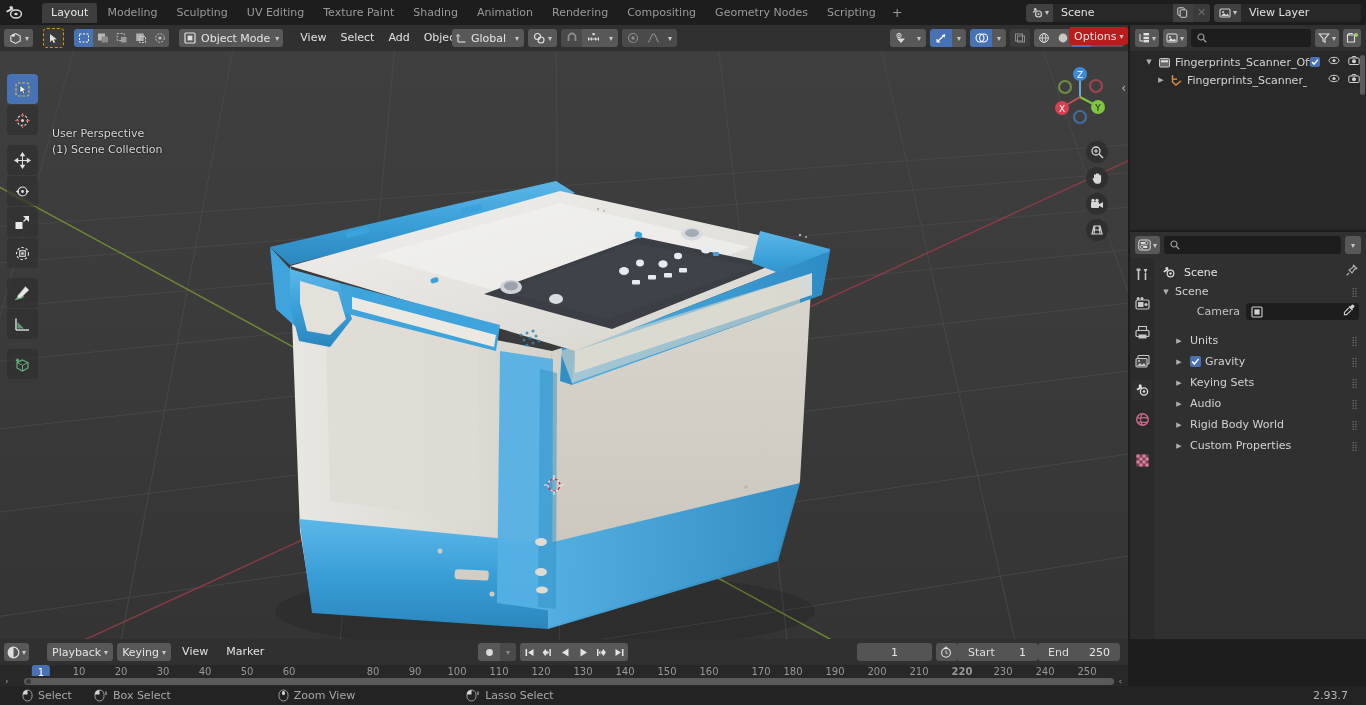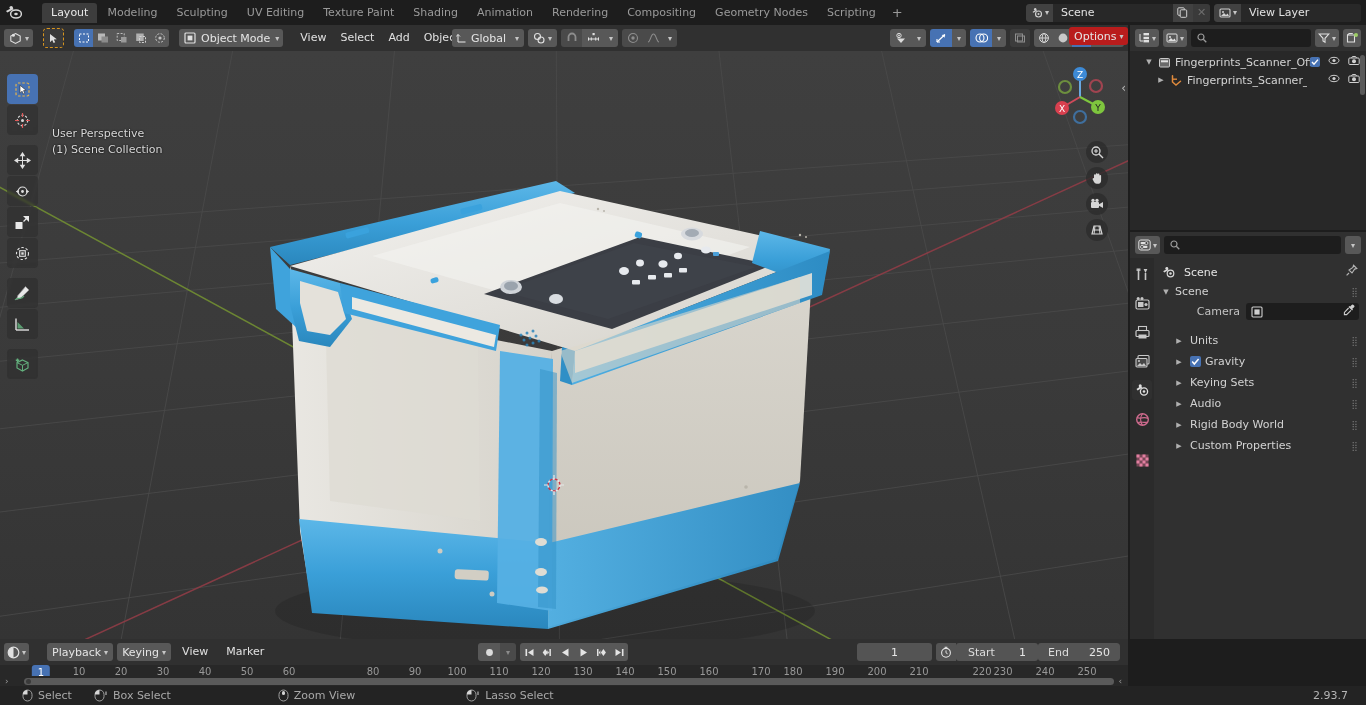--- a/index.html
+++ b/index.html
@@ -1101,21 +1101,21 @@
       <div class="tick" style="left:541px;">120</div>
       <div class="tick" style="left:583px;">130</div>
       <div class="tick" style="left:625px;text-align:center;">140</div>
       <div class="tick" style="left:667px;">150</div>
       <div class="tick" style="left:709px;">160</div>
       <div class="tick" style="left:761px;text-decoration:underline;">170</div>
       <div class="tick" style="left:793px;">180</div>
       <div class="tick" style="left:835px;">190</div>
       <div class="tick" style="left:877px;">200</div>
       <div class="tick" style="left:919px;">210</div>
-      <div class="tick" style="left:982px;">220</div>
+      <div class="tick" style="left:962px;font-weight:bold;">220</div>
       <div class="tick" style="left:1003px;">230</div>
       <div class="tick" style="left:1045px;">240</div>
       <div class="tick" style="left:1087px;">250</div>
       <div class="playhead" style="left:41px;">1</div>
     </div>
 
     <div class="tl-scroll">
       <div style="position:absolute;left:5px;top:0px;color:#9a9a9a;font-size:9px;">›</div>
       <div class="tl-scrollbar"></div>
       <div style="position:absolute;left:26px;top:3px;width:5px;height:5px;border-radius:50%;background:#3a3a3a;"></div>

